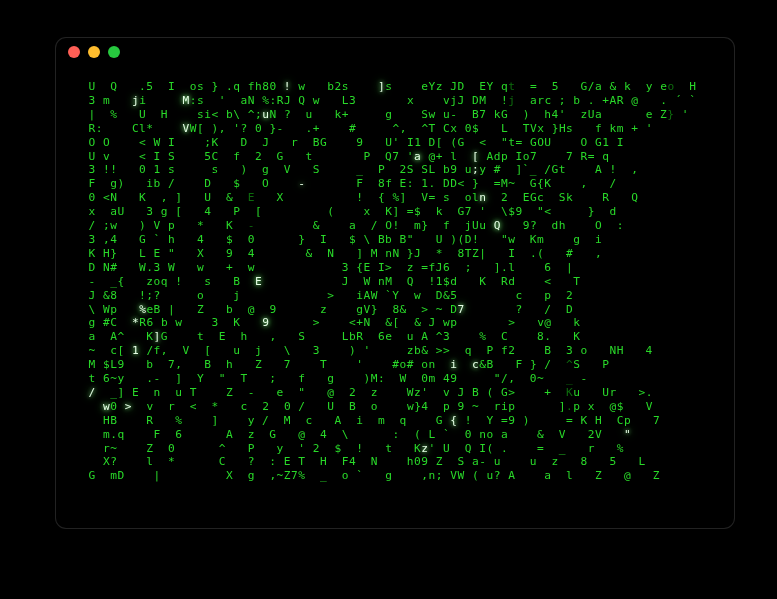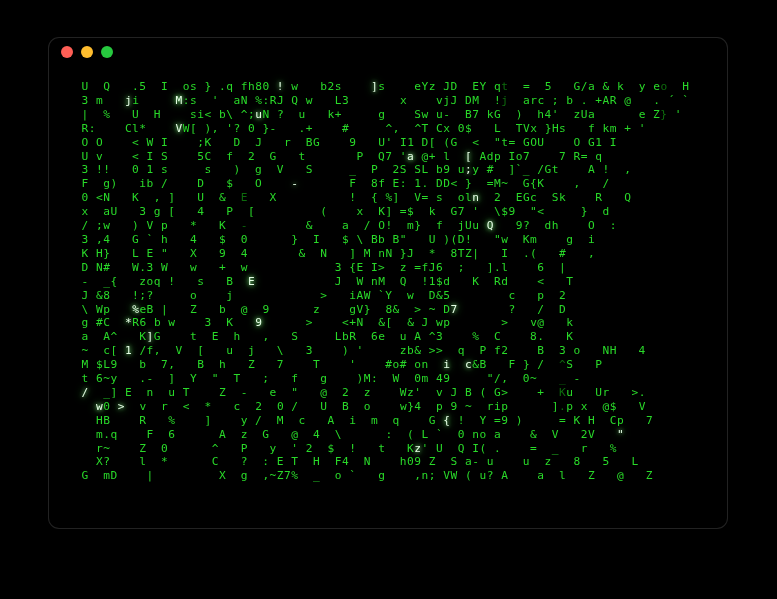--- a/index.html
+++ b/index.html
@@ -1,16 +1,16 @@
 <!DOCTYPE html>
 <html><head>
 <meta charset="utf-8">
 <style>
   html,body{margin:0;padding:0;background:#000;width:777px;height:599px;overflow:hidden;font-family:Menlo,Consolas,monospace}
-  .window{position:absolute;left:49px;top:38px;width:678px;height:490px;background:#000;border-radius:10px;box-shadow:0 0 0 1px #222,0 20px 60px rgba(0,0,0,.7)}
+  .window{position:absolute;left:56px;top:38px;width:678px;height:490px;background:#000;border-radius:10px;box-shadow:0 0 0 1px #222,0 20px 60px rgba(0,0,0,.7)}
   .titlebar{height:28px;display:flex;align-items:center;padding-left:12px;gap:8px}
   .dot{width:12px;height:12px;border-radius:50%}
   .dot.red{background:#ff5f56}
   .dot.yellow{background:#ffbd2e}
   .dot.green{background:#27c93f}
   .term{position:absolute;left:0;right:0;top:28px;bottom:0;padding:14px 18px;font-size:11.2px;line-height:13.9px;letter-spacing:.5px;white-space:pre;color:#29d929;overflow:hidden}
   .term span{color:#29d929}
   .term span.b{color:#e6ffe6;text-shadow:0 0 4px #9dff9d,0 0 8px #3aff3a}
   .term span.d{color:#0d6b0d}
 </style>

